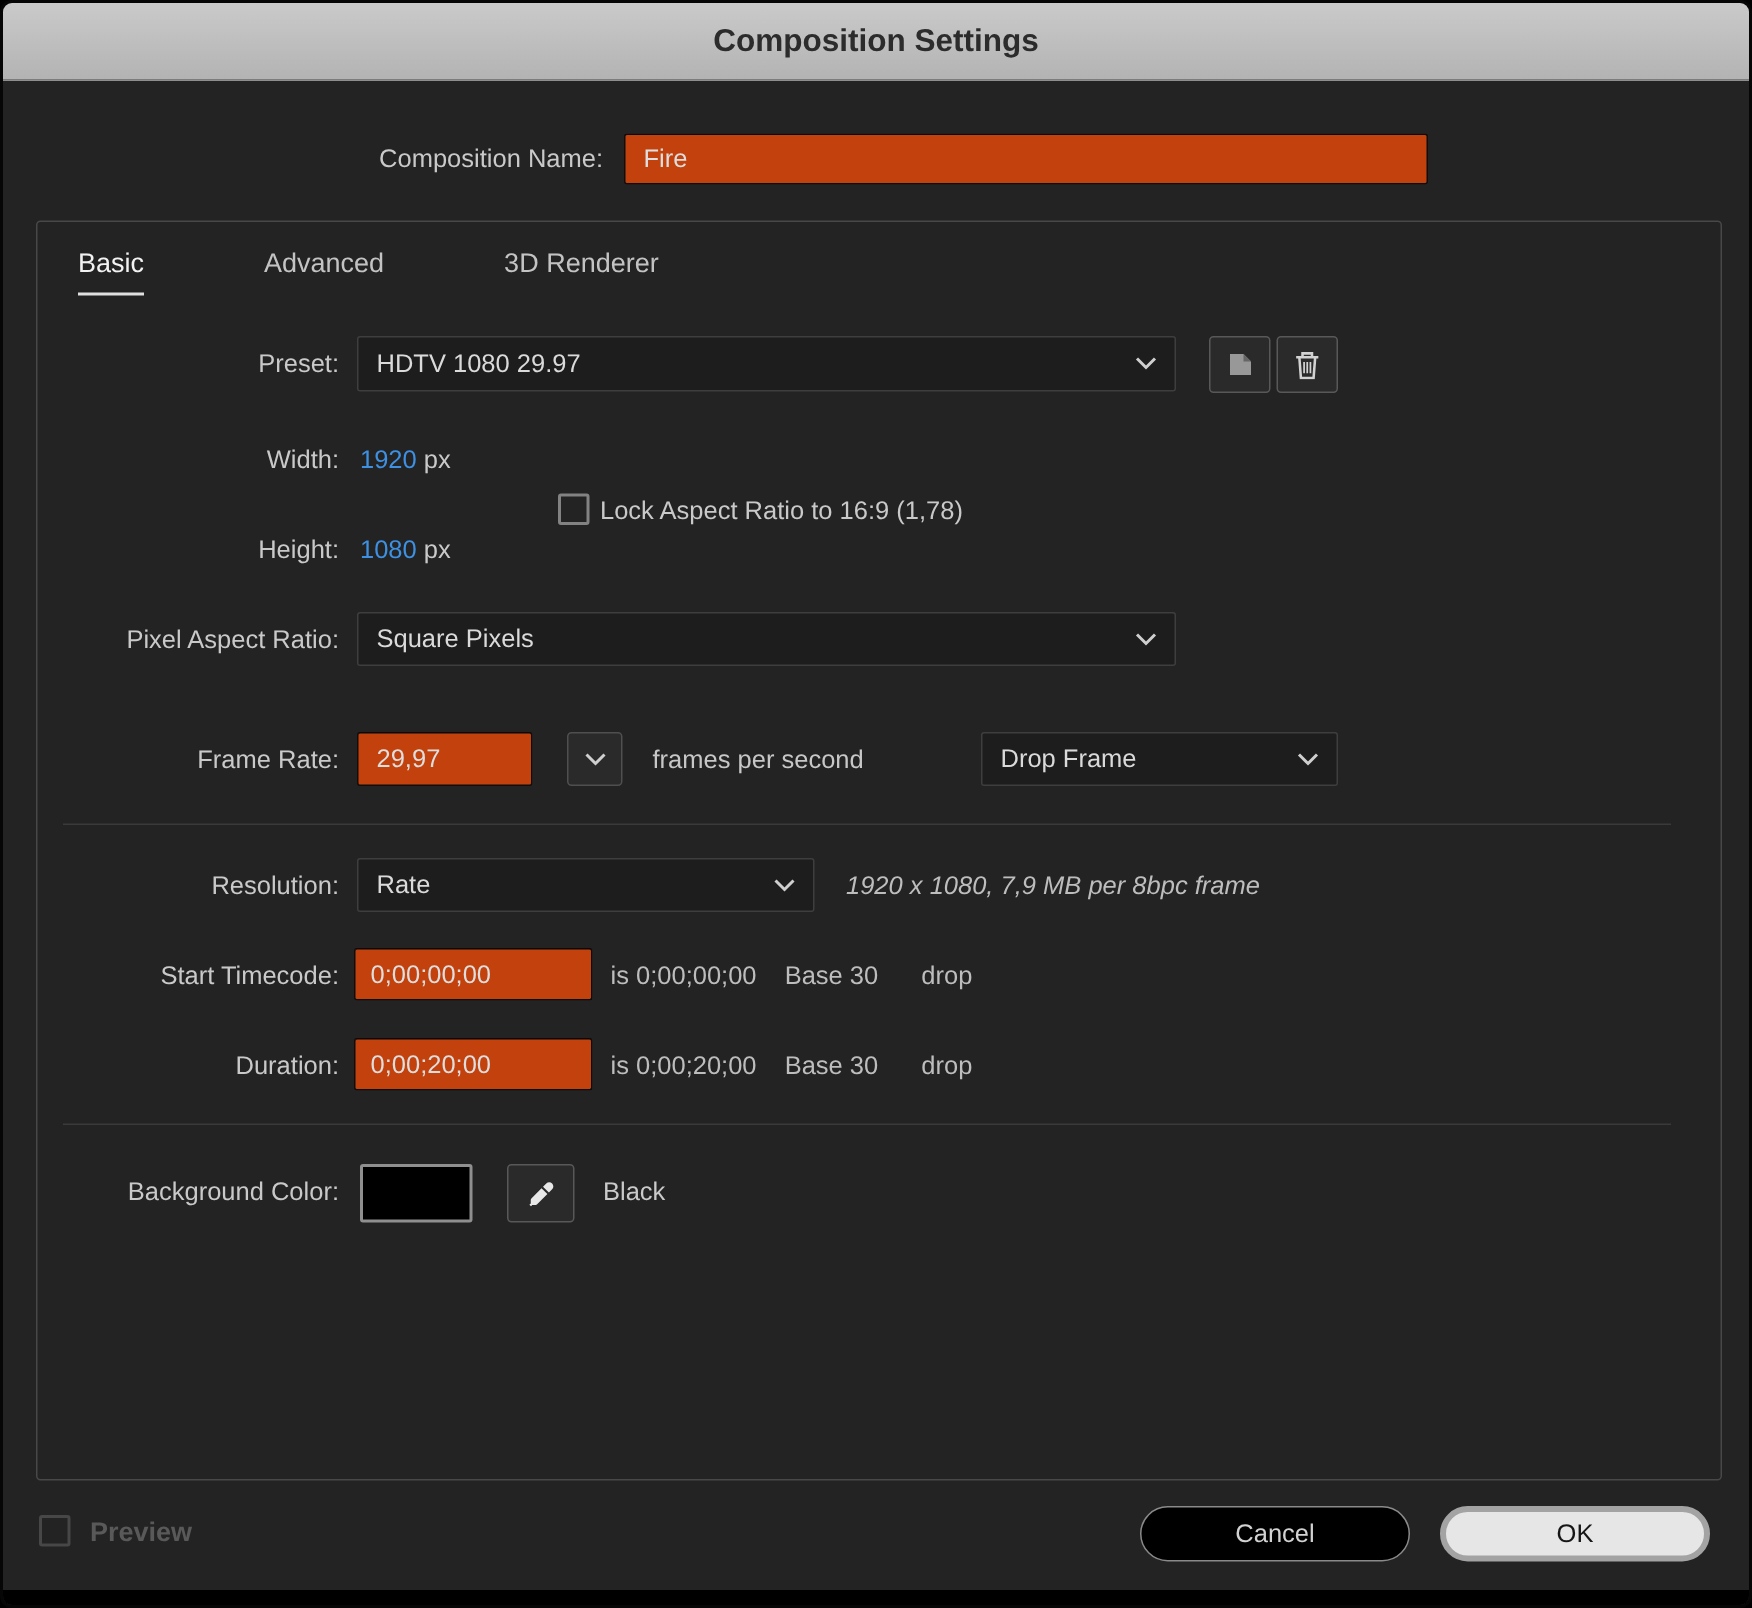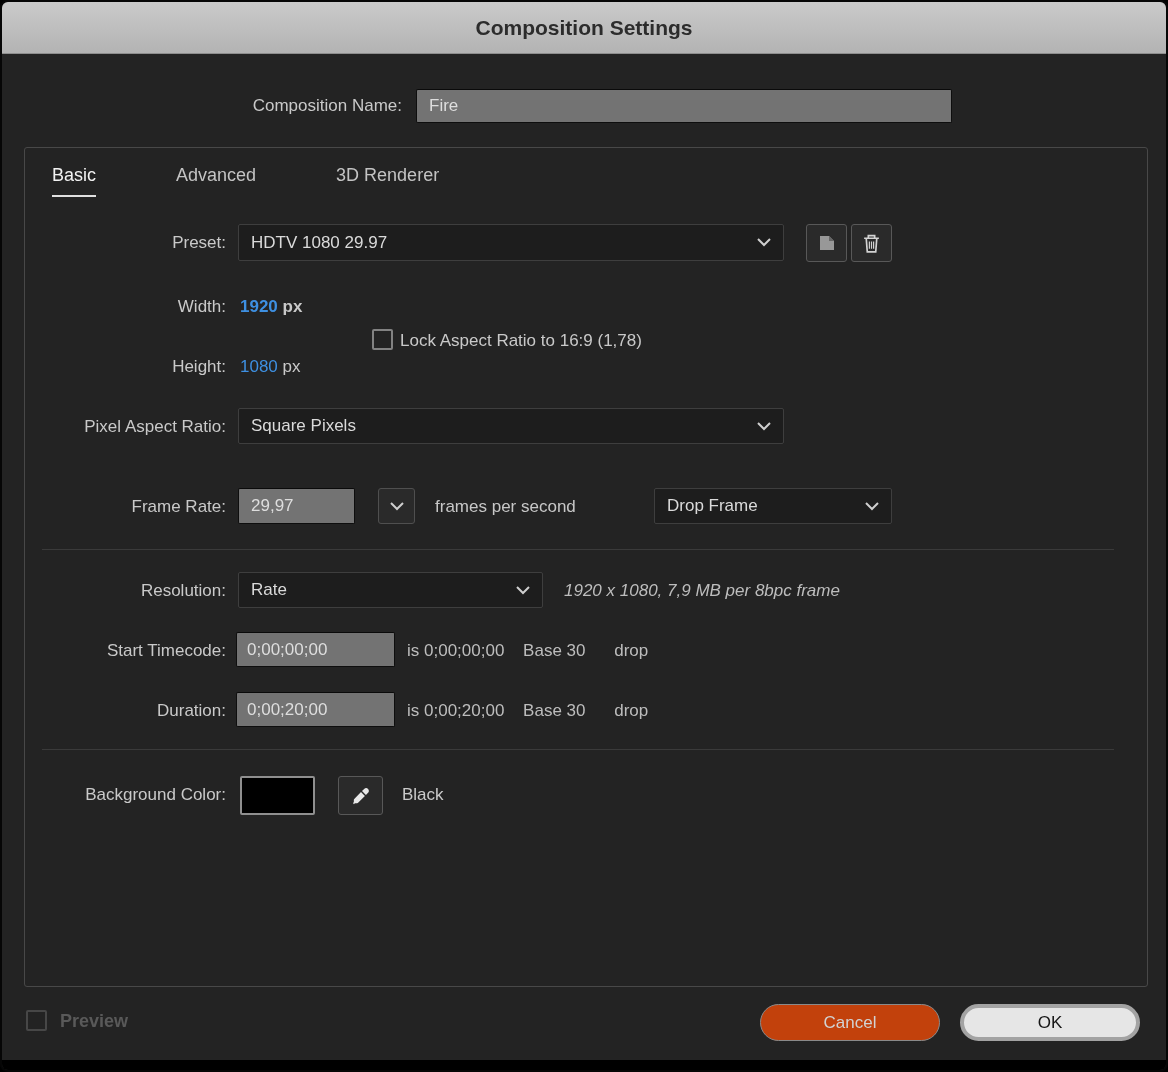--- a/index.html
+++ b/index.html
@@ -20,21 +20,21 @@
     position: absolute; left: 0; top: 0; right: 0; height: 52px;
     background: linear-gradient(#cacaca, #b3b3b3);
     border-bottom: 1px solid #8e8e8e;
     display: flex; align-items: center; justify-content: center;
     font-size: 21px; font-weight: bold; color: #2c2c2c;
   }
   .lbl  { position: absolute; text-align: right; font-size: 17px; color: #c9c9c9; line-height: 21px; }
   .txt  { position: absolute; font-size: 17px; color: #bdbdbd; line-height: 21px; white-space: nowrap; }
   .input {
     position: absolute;
-    background: #737373;
+    background: #c2410c;
     border: 1px solid #0e0e0e; border-top-color: #0a0a0a;
     color: #dedede; font-size: 17px; font-family: inherit;
     padding: 0 12px; outline: none; border-radius: 2px;
   }
   .dropdown {
     position: absolute;
     background: #1d1d1d;
     border: 1px solid #3e3e3e; border-radius: 2px;
     display: flex; align-items: center;
     padding: 0 12px;
@@ -65,21 +65,21 @@
   .swatch {
     position: absolute; left: 238px; top: 774px; width: 75px; height: 39px;
     background: #000; border: 2px solid #8f8f8f; border-radius: 2px;
   }
   .btn {
     position: absolute; height: 37px; top: 1002px;
     border-radius: 19px;
     display: flex; align-items: center; justify-content: center;
     font-size: 17px; cursor: default;
   }
-  .btn-cancel { left: 758px; width: 180px; background: #c2410c; border: 1px solid #8a8a8a; color: #d2d2d2; }
+  .btn-cancel { left: 758px; width: 180px; background: #000000; border: 1px solid #8a8a8a; color: #d2d2d2; }
   .btn-ok     { left: 958px; width: 180px; background: #e6e6e6; border: 4px solid #a3a3a3; color: #161616; }
   .bottom-strip { position: absolute; left: 0; right: 0; top: 1058px; bottom: 0; background: #000; }
   .far-value { margin-top: 9px; }
 </style>
 </head>
 <body>
 
 <div class="dialog">
 
   <div class="titlebar">
@@ -119,21 +119,21 @@
       <svg width="17" height="19" viewBox="0 0 16 18" fill="none">
         <path d="M1 4h14" stroke="#d2d2d2" stroke-width="1.6"></path>
         <path d="M5 4V1.5h6V4" stroke="#d2d2d2" stroke-width="1.6"></path>
         <path d="M3 4l1 13h8l1-13" stroke="#d2d2d2" stroke-width="1.6"></path>
         <path d="M6 7v7M8 7v7M10 7v7" stroke="#d2d2d2" stroke-width="1.1"></path>
       </svg>
     </span>
   </div>
 
   <div class="lbl" style="left:24px; top:294px; width:200px;">Width:</div>
-  <div class="txt" style="left:238px; top:294px;font-weight:bold;">
+  <div class="txt" style="left:238px; top:294px;">
     <span class="blue">1920</span>
     <span style="color:#c9c9c9;">px</span>
   </div>
 
   <div class="checkbox" style="left:370px; top:327px;"></div>
   <div class="txt" style="left:398px; top:328px; color:#c9c9c9;">Lock Aspect Ratio to 16:9 (1,78)</div>
 
   <div class="lbl" style="left:24px; top:354px; width:200px;">Height:</div>
   <div class="txt" style="left:238px; top:354px;">
     <span class="blue">1080</span>

